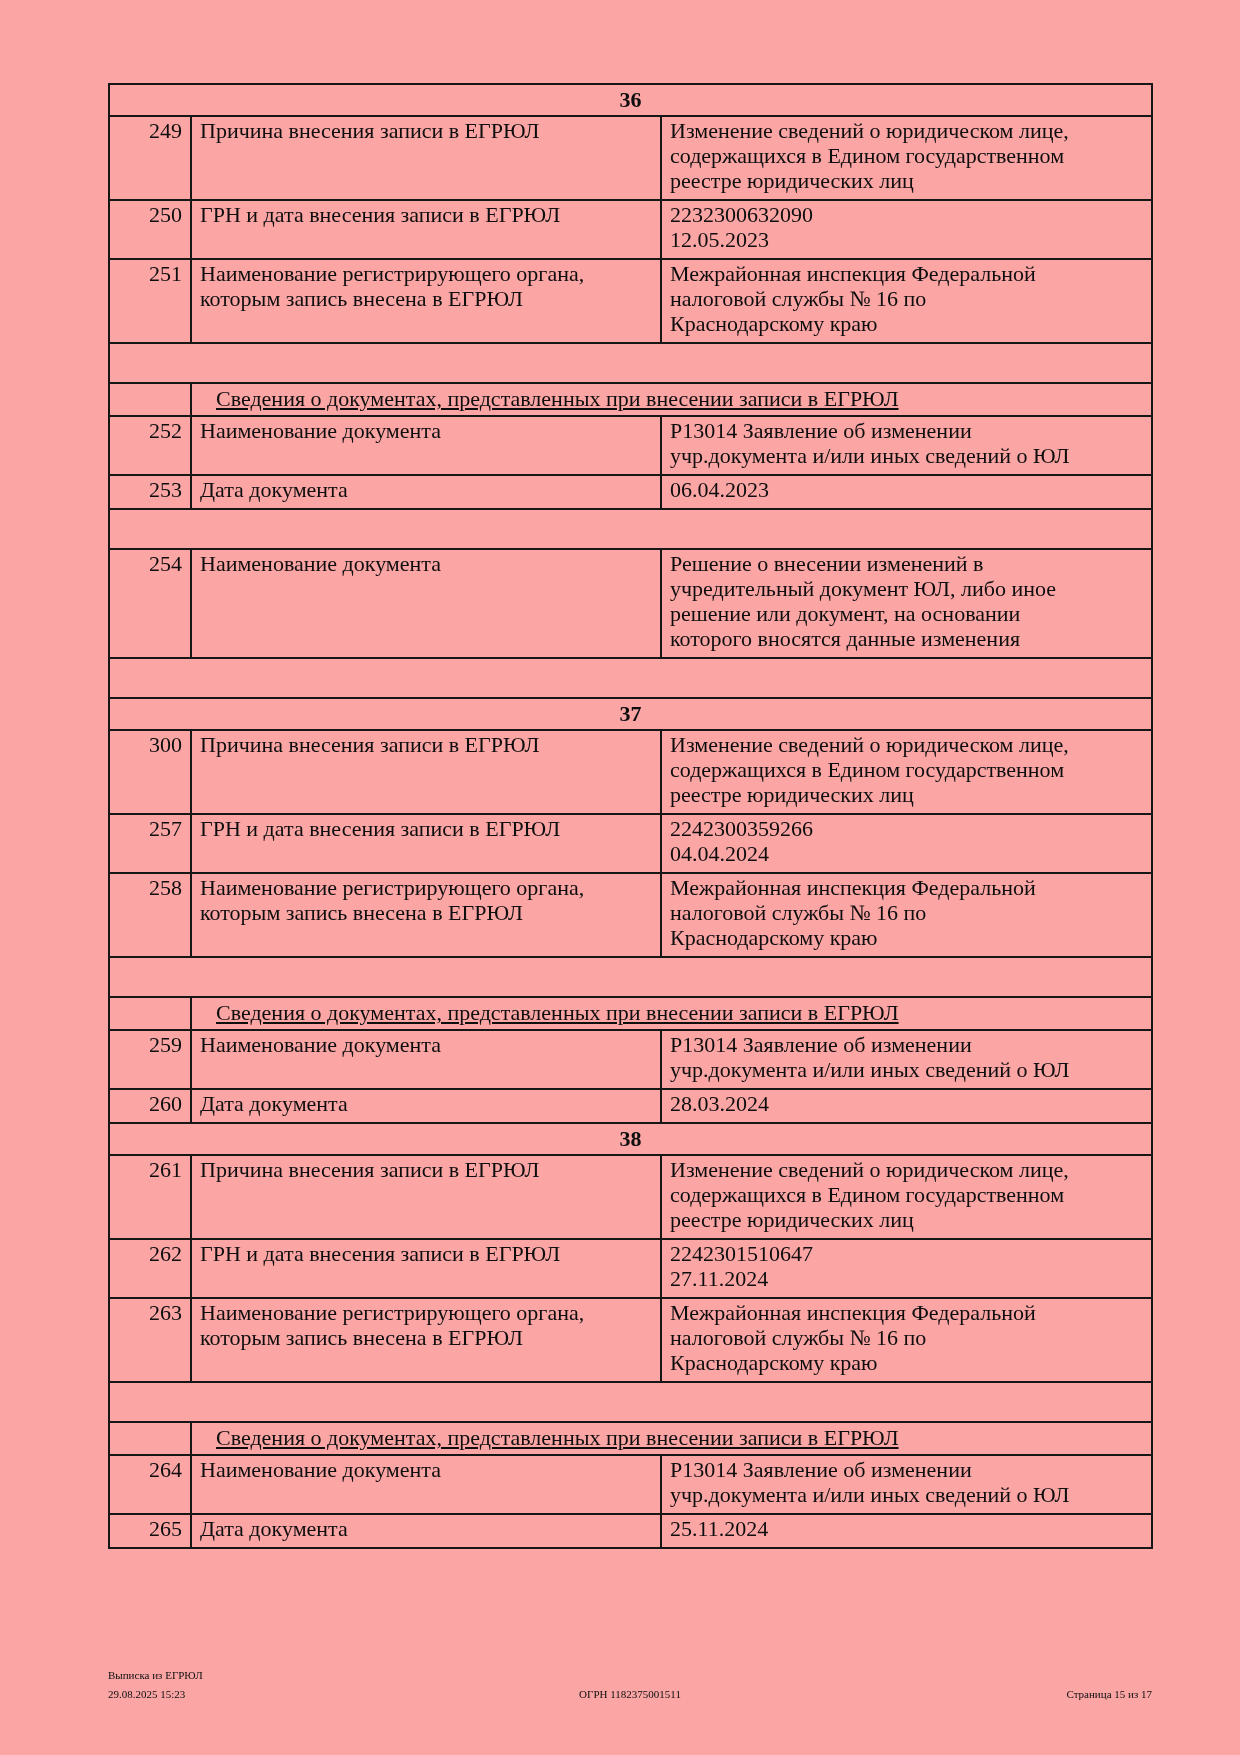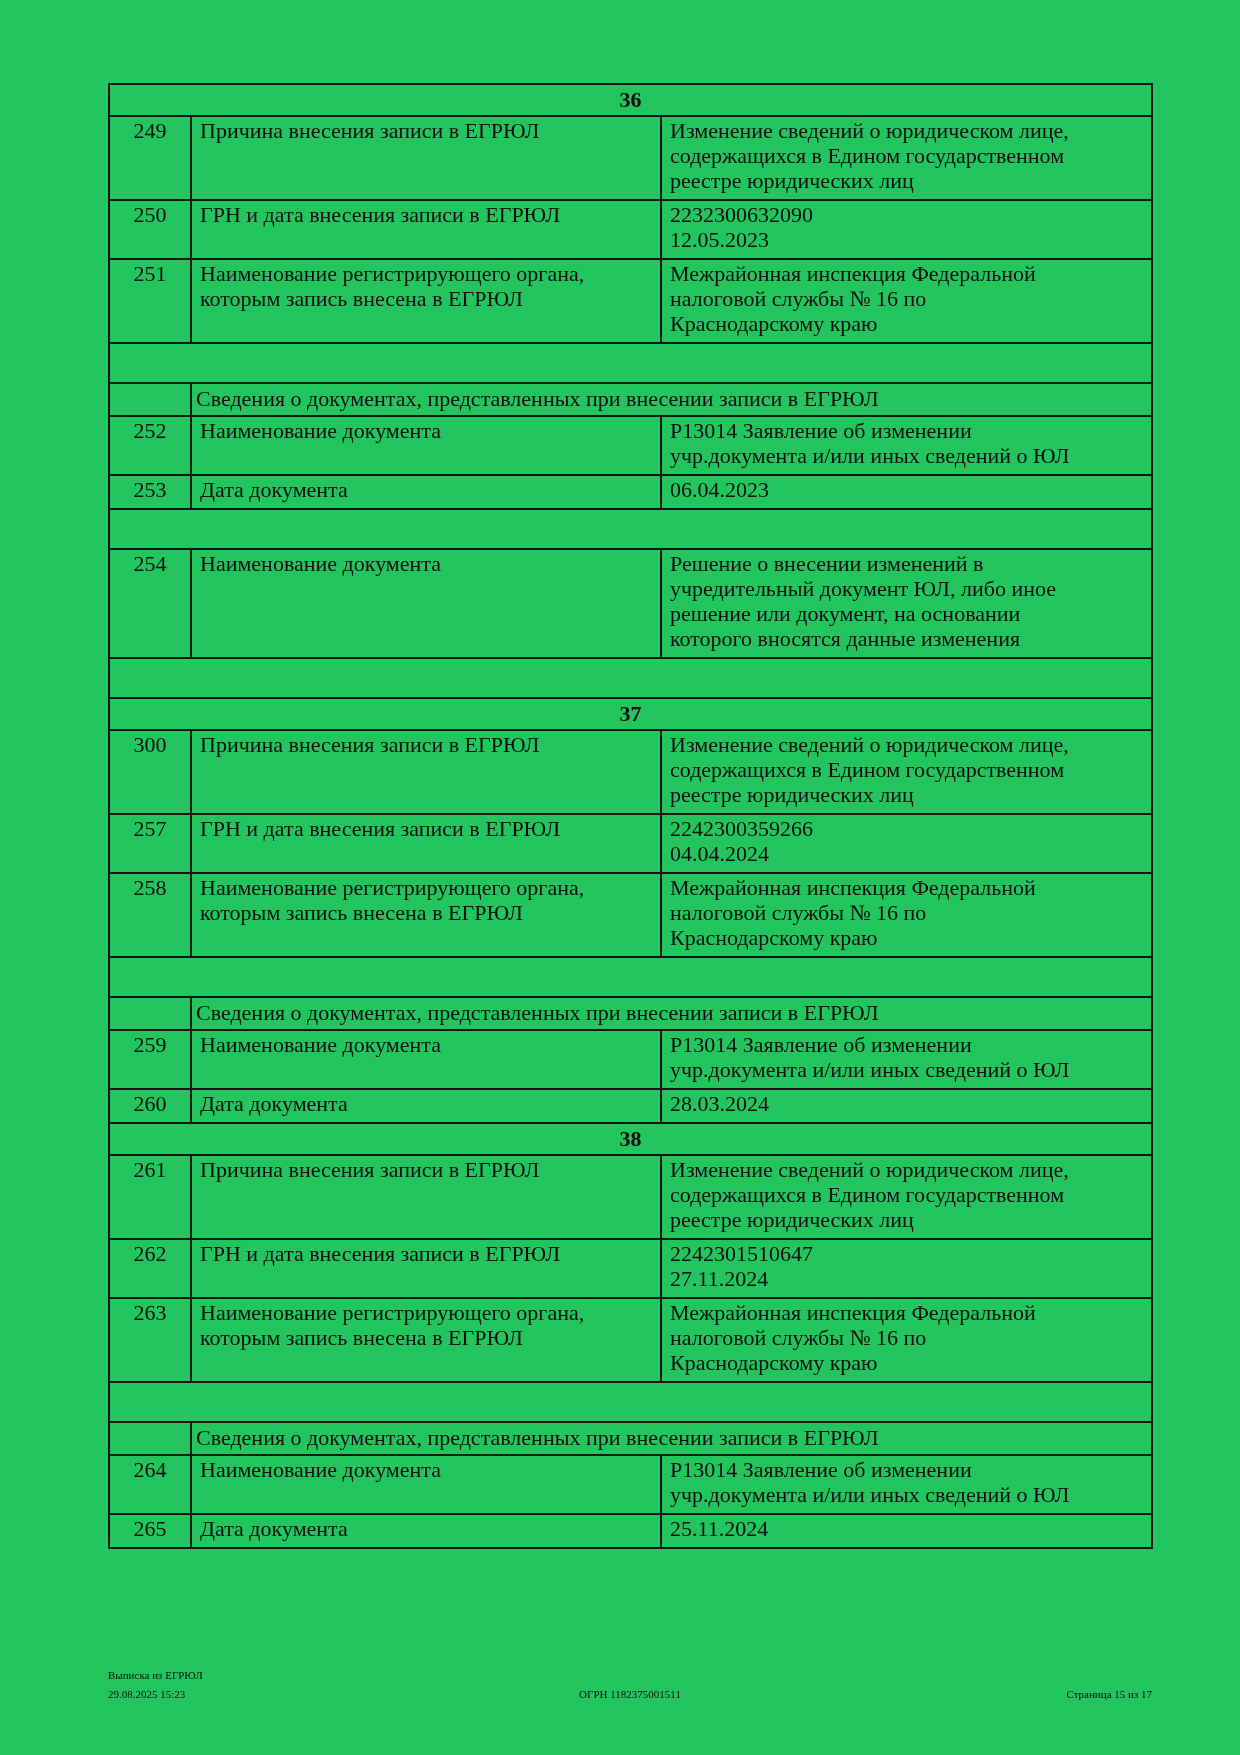--- a/index.html
+++ b/index.html
@@ -1,49 +1,49 @@
 <!DOCTYPE html>
 <html><head>
 <meta charset="utf-8">
 <style>
   html, body { margin: 0; padding: 0; background: #ffffff; }
   .page {
     position: relative;
     width: 1240px;
     height: 1755px;
-    background: #22c55e;
+    background: #fca5a5;
     font-family: "Liberation Serif", "DejaVu Serif", serif;
     color: #0e0e0e;
     overflow: hidden;
   }
   table.egrul {
     position: absolute;
     left: 108px;
     top: 83px;
     width: 1043px;
     border-collapse: collapse;
     table-layout: fixed;
     font-size: 22px;
     line-height: 25px;
   }
   table.egrul td {
     border: 2px solid #161616;
     vertical-align: top;
     padding: 1px 8px 6px 8px;
     overflow: hidden;
   }
-  td.num   { text-align: center; padding: 1px 2px 6px 2px; }
+  td.num   { text-align: right; padding: 1px 2px 6px 2px; }
   td.label { white-space: pre-line; font-family: Liberation Serif, serif; }
   td.value { white-space: pre-line; }
   tr.section-row td {
     text-align: center;
     font-weight: bold;
     padding: 2px 4px 3px 4px;
   }
-  tr.docs-row td.docs { padding: 2px 8px 4px 4px; }
+  tr.docs-row td.docs { padding: 2px 8px 4px 24px; text-decoration: underline; }
   tr.spacer-row td { height: 38px; padding: 0; }
   .footer {
     position: absolute;
     left: 108px;
     top: 1660px;
     width: 1044px;
     height: 44px;
     font-size: 11px;
     line-height: 19px;
   }

